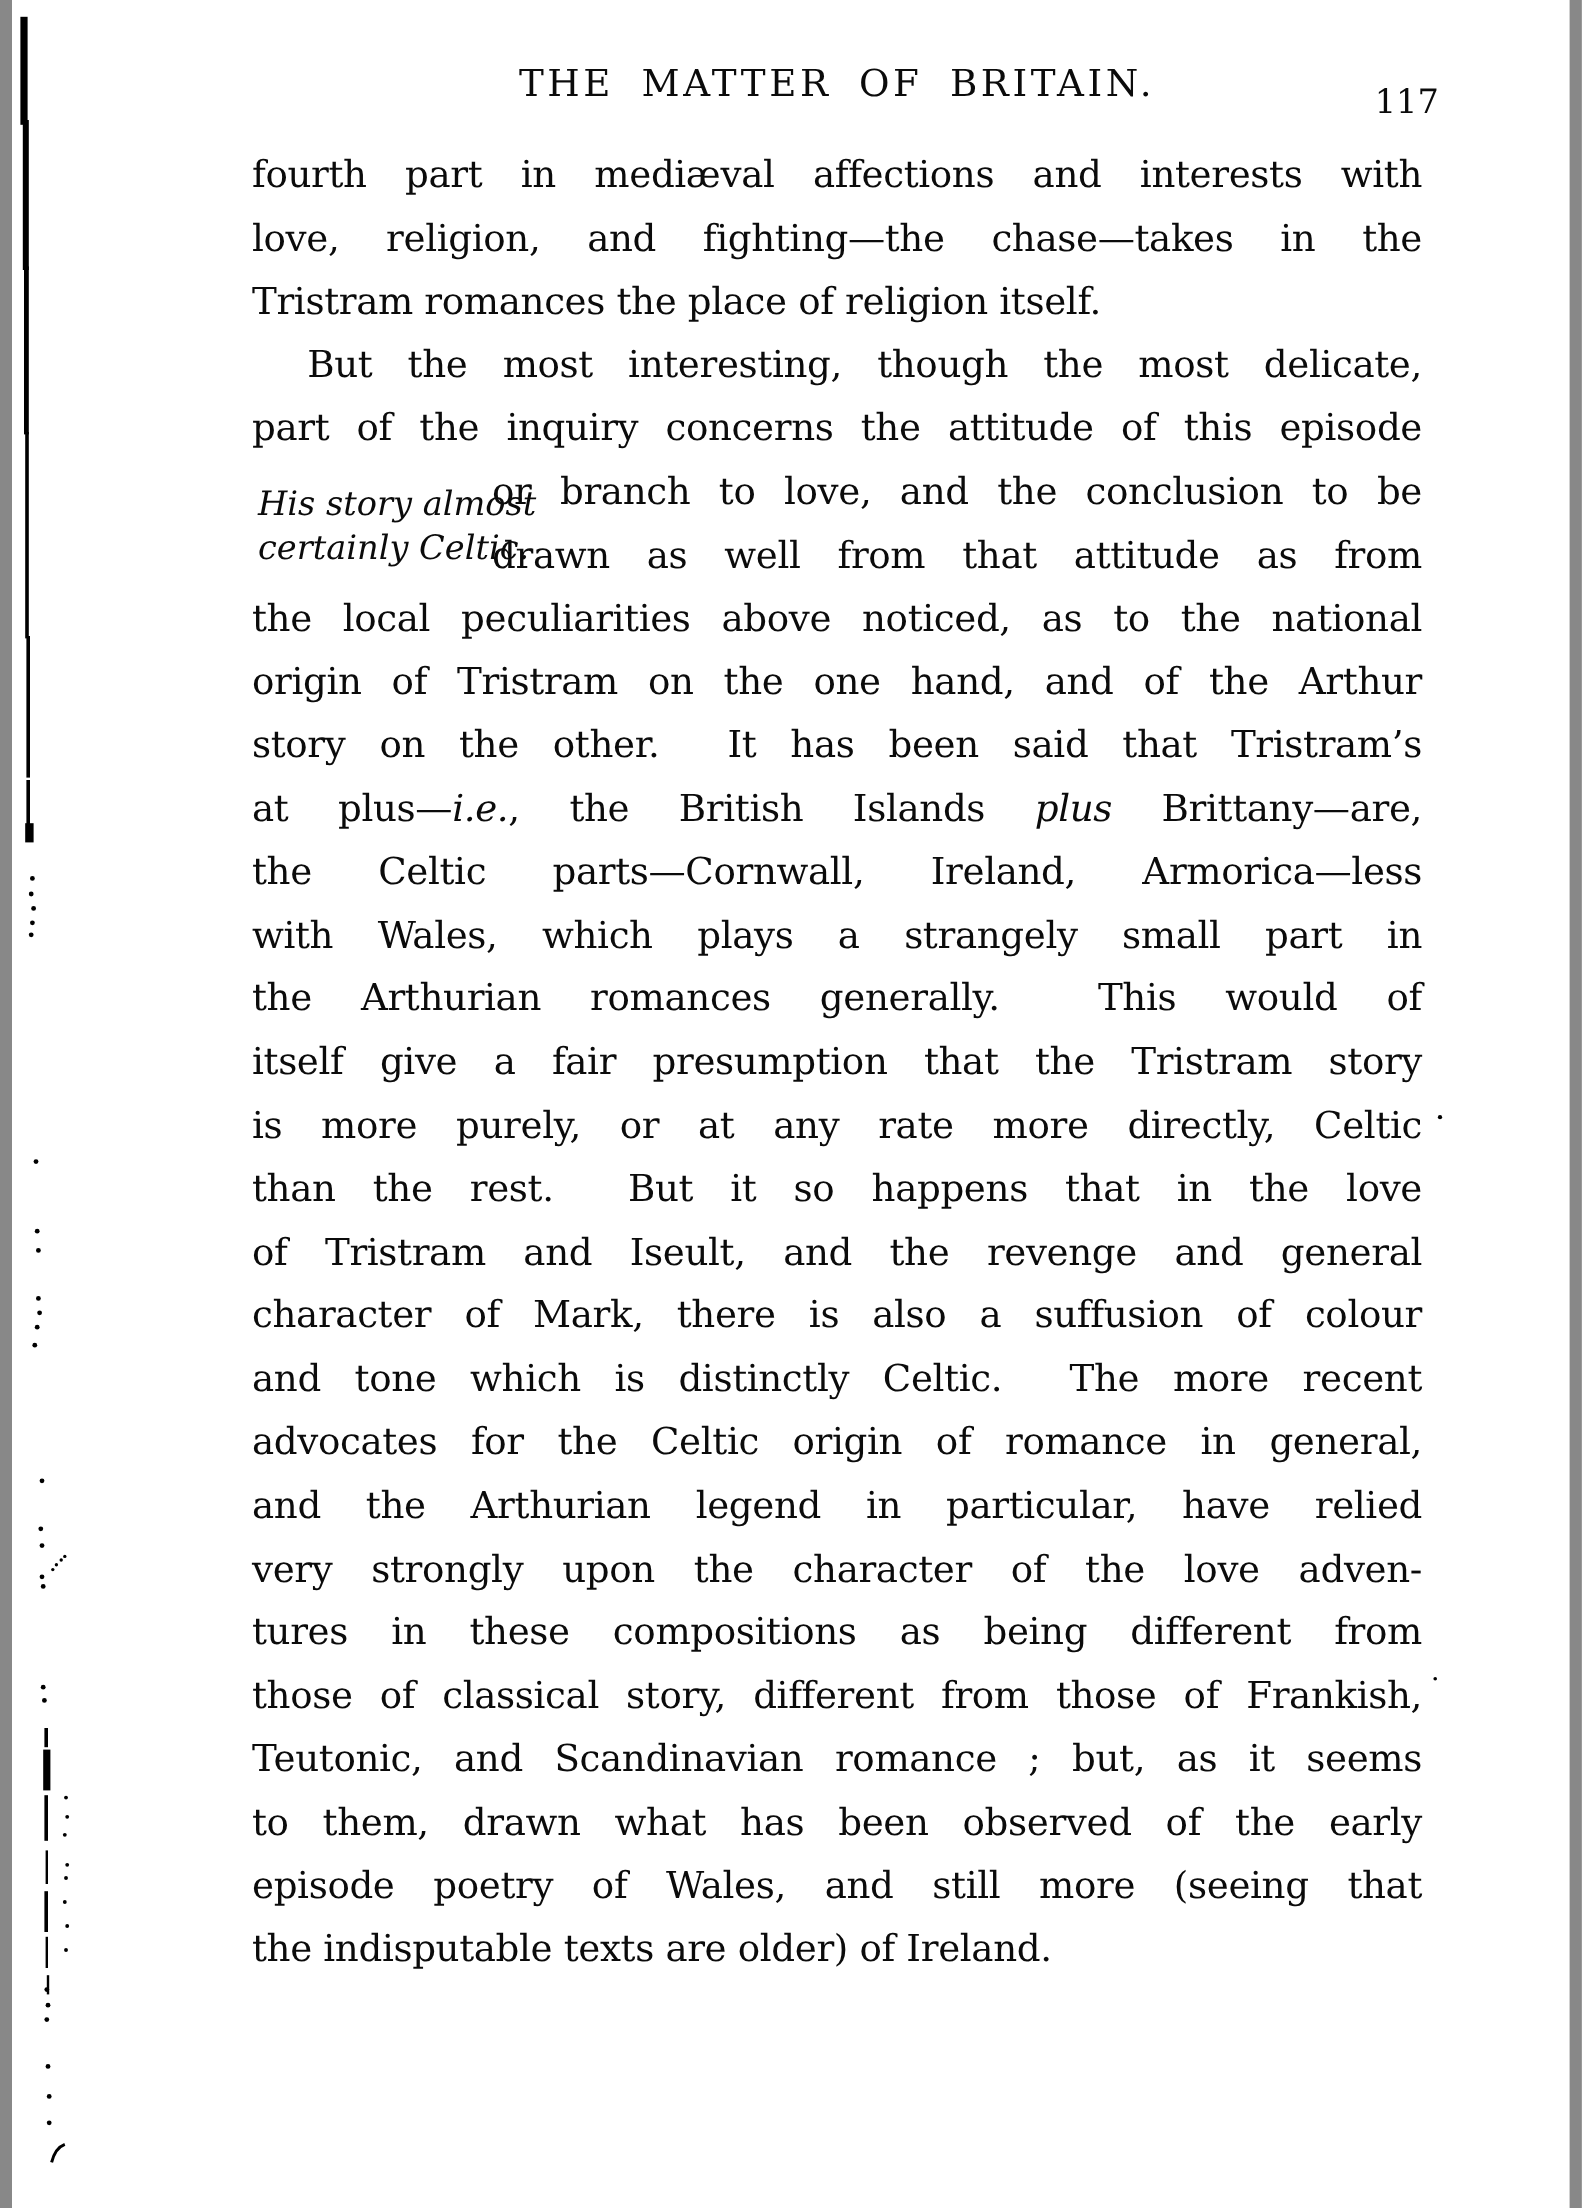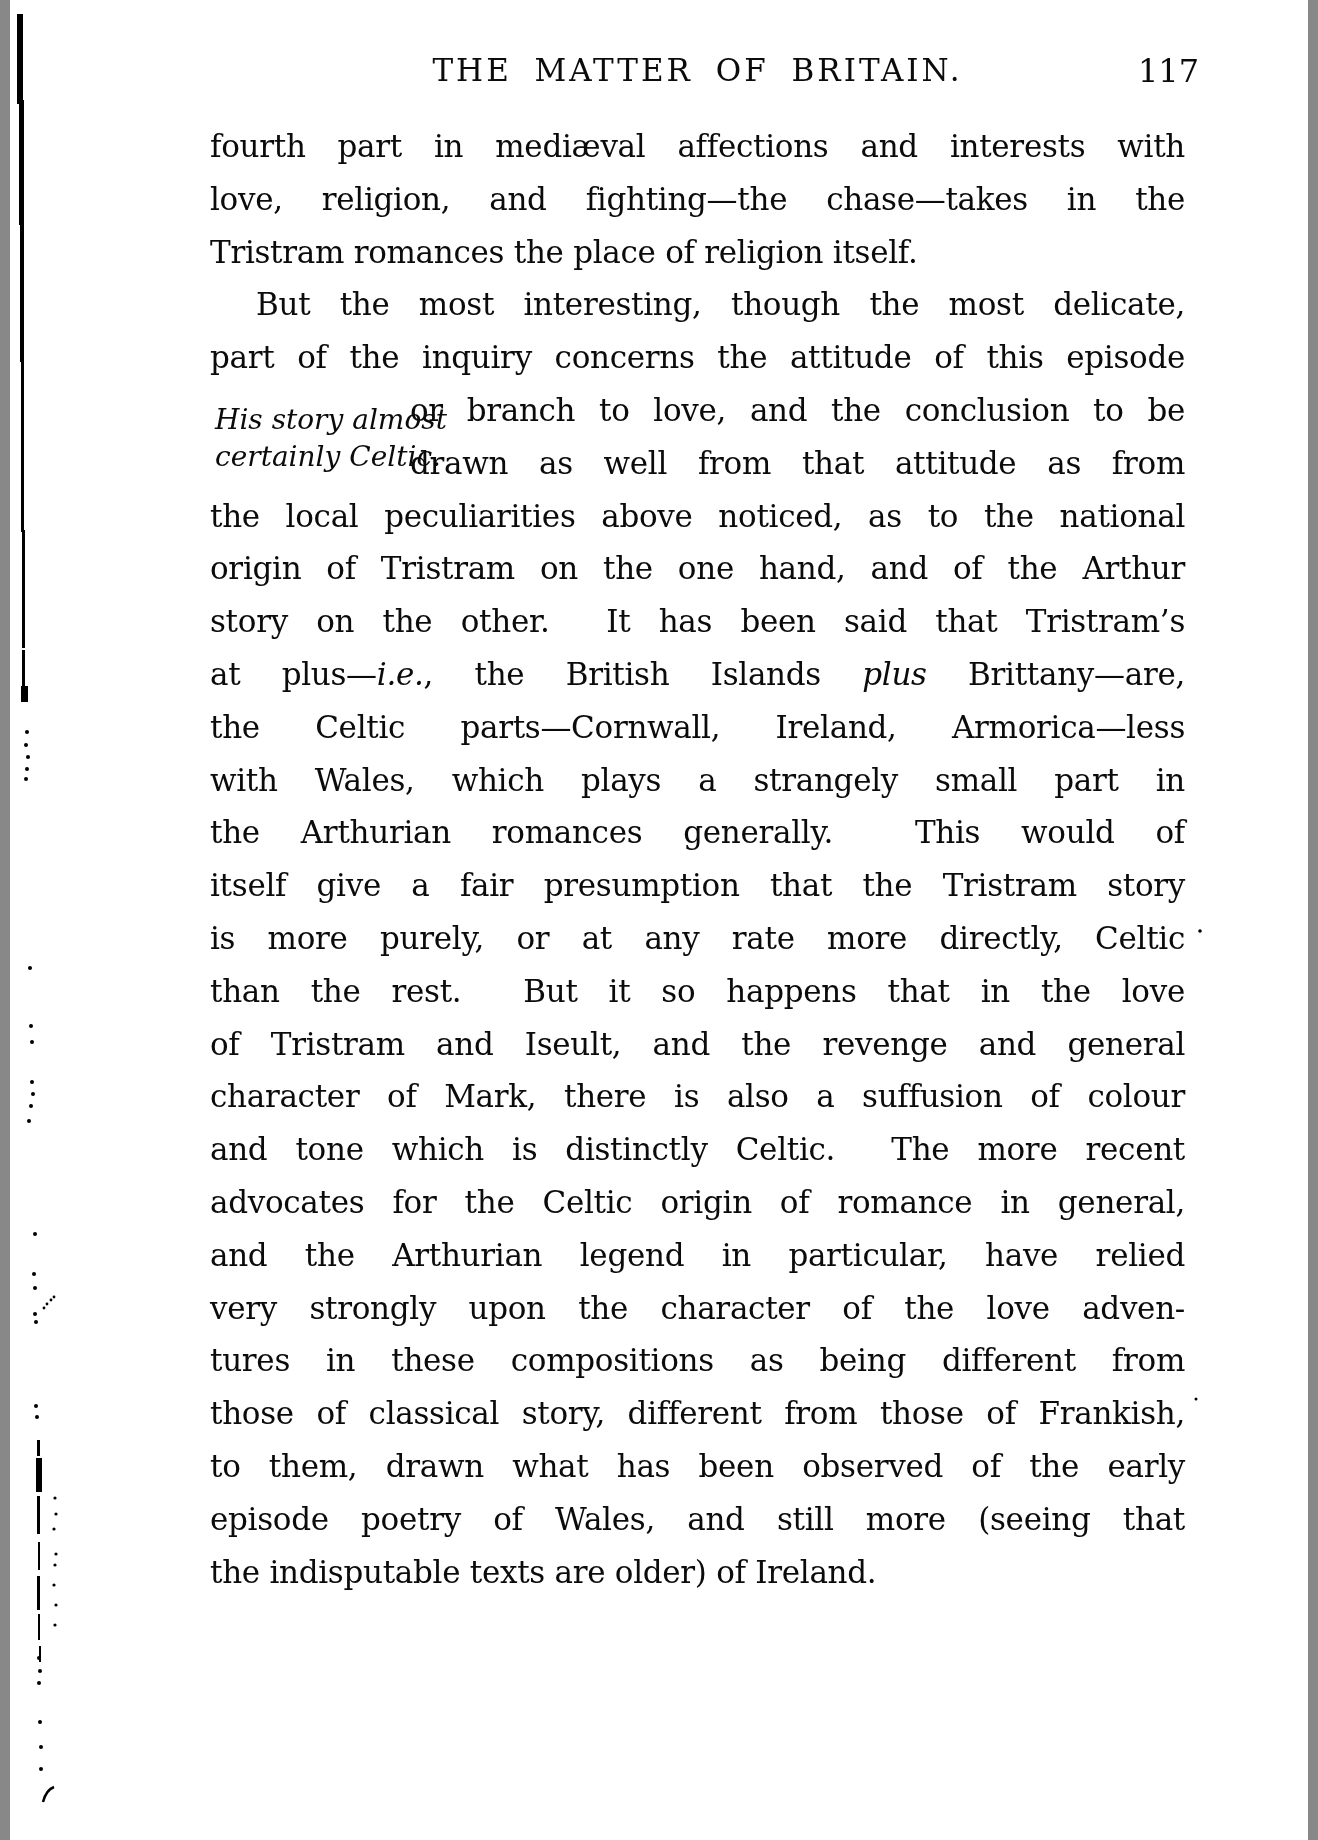--- a/index.html
+++ b/index.html
@@ -31,22 +31,22 @@
     position: absolute;
     left: 0; right: 0;
     text-align: center;
     letter-spacing: 3px;
     word-spacing: 10px;
     white-space: nowrap;
   }
   .page-number {
     position: absolute;
     right: -14px;
-    top: 0;
-    font-size: 32px;
+    top: 16px;
+    font-size: 28px;
   }
   .sidenote {
     position: absolute;
     left: 205px;
     top: 401px;
     font-style: italic;
     font-size: 28px;
     line-height: 37px;
     white-space: nowrap;
   }
@@ -161,18 +161,19 @@
       <div class="line"><span>is more purely, or at any rate more directly, Celtic</span></div>
       <div class="line"><span>than the rest.&nbsp; But it so happens that in the love</span></div>
       <div class="line"><span>of Tristram and Iseult, and the revenge and general</span></div>
       <div class="line"><span>character of Mark, there is also a suffusion of colour</span></div>
       <div class="line"><span>and tone which is distinctly Celtic.&nbsp; The more recent</span></div>
       <div class="line"><span>advocates for the Celtic origin of romance in general,</span></div>
       <div class="line"><span>and the Arthurian legend in particular, have relied</span></div>
       <div class="line"><span>very strongly upon the character of the love adven-</span></div>
       <div class="line"><span>tures in these compositions as being different from</span></div>
       <div class="line"><span>those of classical story, different from those of Frankish,</span></div>
+      <div class="line"><span>Teutonic, and Scandinavian romance ; but, as it seems</span></div>
       <div class="line"><span>to them, drawn what has been observed of the early</span></div>
       <div class="line"><span>episode poetry of Wales, and still more (seeing that</span></div>
       <div class="line flush"><span>the indisputable texts are older) of Ireland.</span></div>
     </main>
 
 </div>
 
 </body></html>

